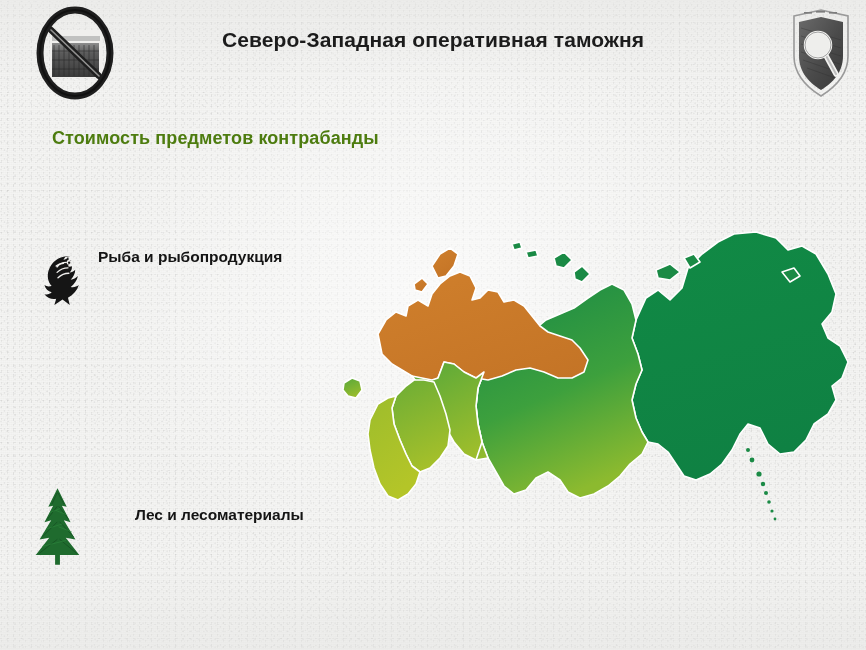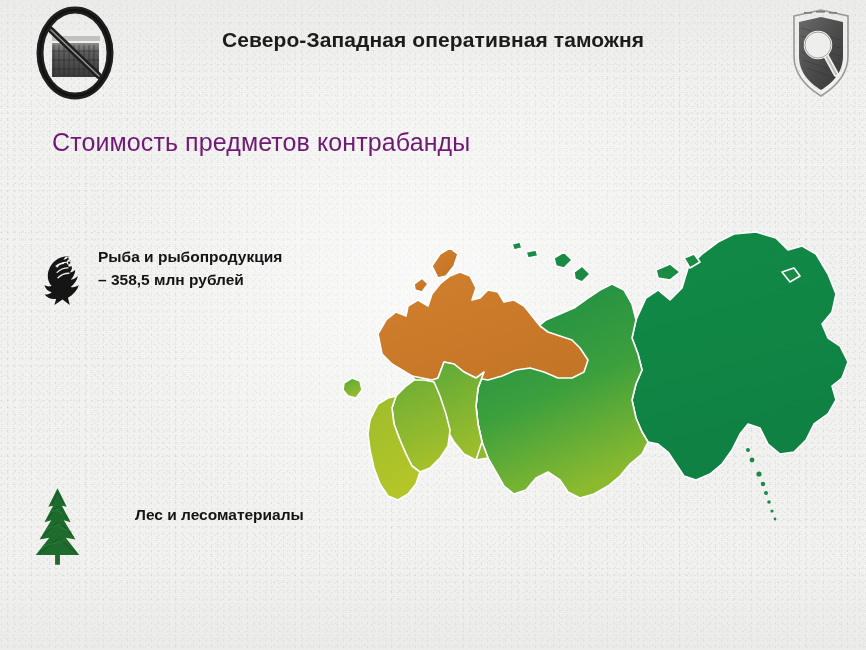--- a/index.html
+++ b/index.html
@@ -86,23 +86,23 @@
   #badge-shield {
     position: absolute;
     left: 786px; top: 4px;
     width: 70px; height: 98px;
   }
 
   
   #subtitle-text {
     position: absolute;
     left: 52px; top: 128px;
-    font-size: 25px;
-    font-weight: 400;
-    color: #701a75;
+    font-size: 18px;
+    font-weight: 700;
+    color: #4d7c0f;
     letter-spacing: .1px;
     white-space: nowrap;
   }
 
   
   #stats-list {
     position: absolute;
     left: 0; top: 228px;
     width: 420px;
     z-index: 7;
@@ -254,21 +254,20 @@
             <path d="M43 23c-5 0-9 2-12 5"></path>
             <path d="M44 29c-5 0-9 2-12 5"></path>
             <path d="M30 21c2-2 5-3 8-3"></path>
           </g>
           <circle cx="44" cy="17" r="2.6" fill="#f0efed"></circle>
           <circle cx="44.3" cy="17.3" r="1.3" fill="#151515"></circle>
         </svg>
       </div>
       <div class="stat-text">
         <span class="stat-line">Рыба и рыбопродукция</span>
-        <span class="stat-line">– 358,5 млн рублей</span>
       </div>
     </div>
 
     <div class="stat-row" id="stat-row-wood">
       <div class="stat-icon">
         <svg viewBox="0 0 64 84" width="62" height="82" aria-hidden="true">
           <g fill="#1f6b2e">
 
             <rect x="29" y="60" width="5" height="22"></rect>
 

